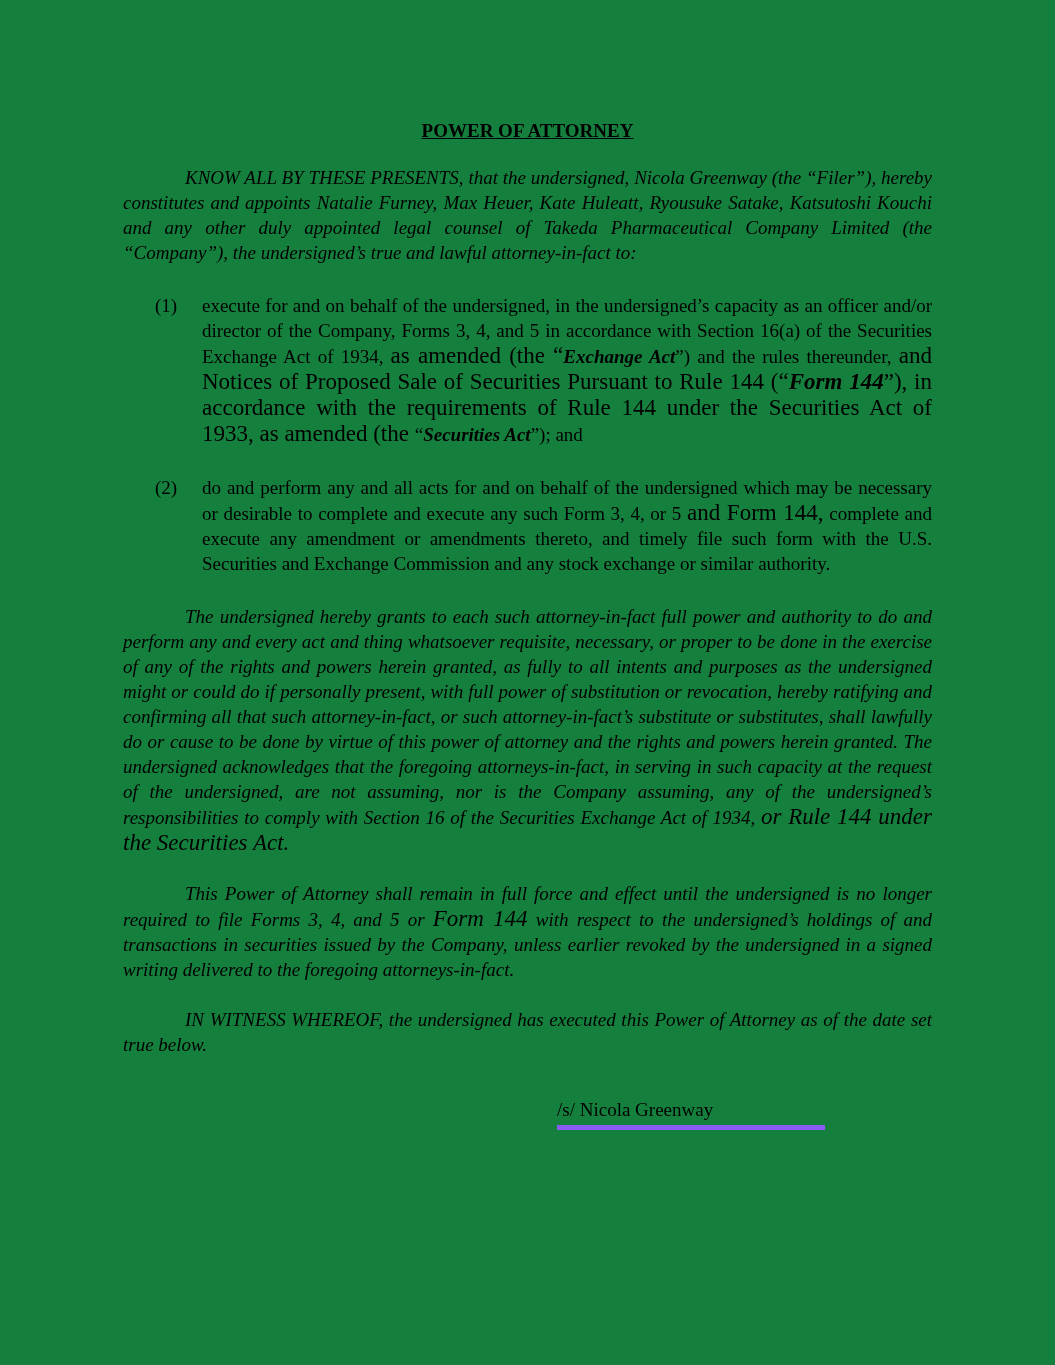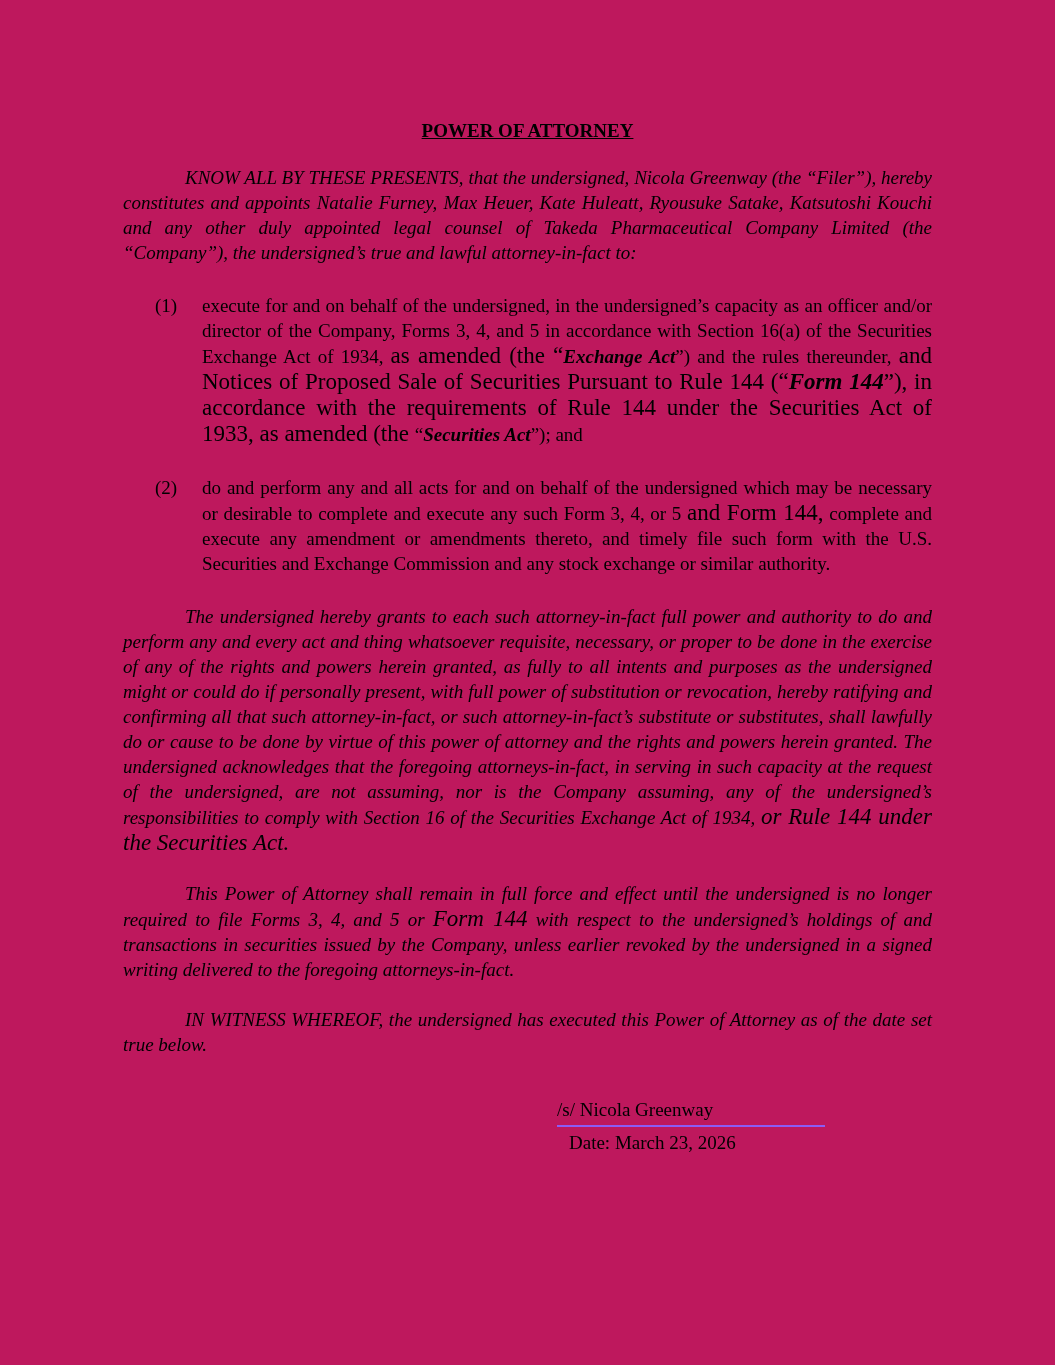--- a/index.html
+++ b/index.html
@@ -1,21 +1,21 @@
 <!DOCTYPE html>
 <html><head>
 <meta charset="utf-8">
 <style>
   * { margin: 0; padding: 0; box-sizing: border-box; }
   html, body { background: #ffffff; }
   .page {
     width: 1055px;
     height: 1365px;
     margin: 0 auto;
-    background: #be185d;
+    background: #15803d;
     color: #000000;
     font-family: "Liberation Serif", serif;
     padding: 118px 123px 0 123px;
     position: relative;
     overflow: hidden;
   }
   .doc-title {
     text-align: center;
     font-weight: bold;
     font-size: 19px;
@@ -50,21 +50,21 @@
   .small { font-size: 23px; }
   .sig-block {
     margin-top: 40px;
     margin-left: 434px;
     font-size: 19px;
     line-height: 26px;
   }
   .sig-name {
     display: inline-block;
     min-width: 268px;
-    border-bottom: 2px solid #8b5cf6;
+    border-bottom: 5px solid #8b5cf6;
     padding-bottom: 2px;
   }
   .sig-date {
     padding-left: 12px;
     margin-top: 3px;
   }
 </style>
 </head>
 <body>
 
@@ -90,16 +90,15 @@
   <p class="body-para first-indent"><span>The undersigned hereby grants to each such attorney-in-fact full power and authority to do and perform any and every act and thing whatsoever requisite, necessary, or proper to be done in the exercise of any of the rights and powers herein granted, as fully to all intents and purposes as the undersigned might or could do if personally present, with full power of substitution or revocation, hereby ratifying and confirming all that such attorney-in-fact, or such attorney-in-fact’s substitute or substitutes, shall lawfully do or cause to be done by virtue of this power of attorney and the rights and powers herein granted. The undersigned acknowledges that the foregoing attorneys-in-fact, in serving in such capacity at the request of the undersigned, are not assuming, nor is the Company assuming, any of the undersigned’s responsibilities to comply with Section 16 of the Securities Exchange Act of 1934, </span><span class="small">or Rule 144 under the Securities Act.</span></p>
 
   <p class="body-para first-indent"><span>This Power of Attorney shall remain in full force and effect until the undersigned is no longer </span><span>required to file Forms 3, 4, and 5 or </span><span class="small">Form 144</span><span> with respect to the undersigned’s holdings of and transactions in securities issued by the Company, unless earlier revoked by the undersigned in a signed writing delivered to the foregoing attorneys-in-fact.</span></p>
 
   <p class="body-para first-indent">IN WITNESS WHEREOF, the undersigned has executed this Power of Attorney as of the date set true below.</p>
 
   <div class="sig-block">
     <div>
       <span class="sig-name">/s/ Nicola Greenway</span>
     </div>
-    <div class="sig-date">Date: March 23, 2026</div>
   </div>
 
 </div>
 
 </body></html>

